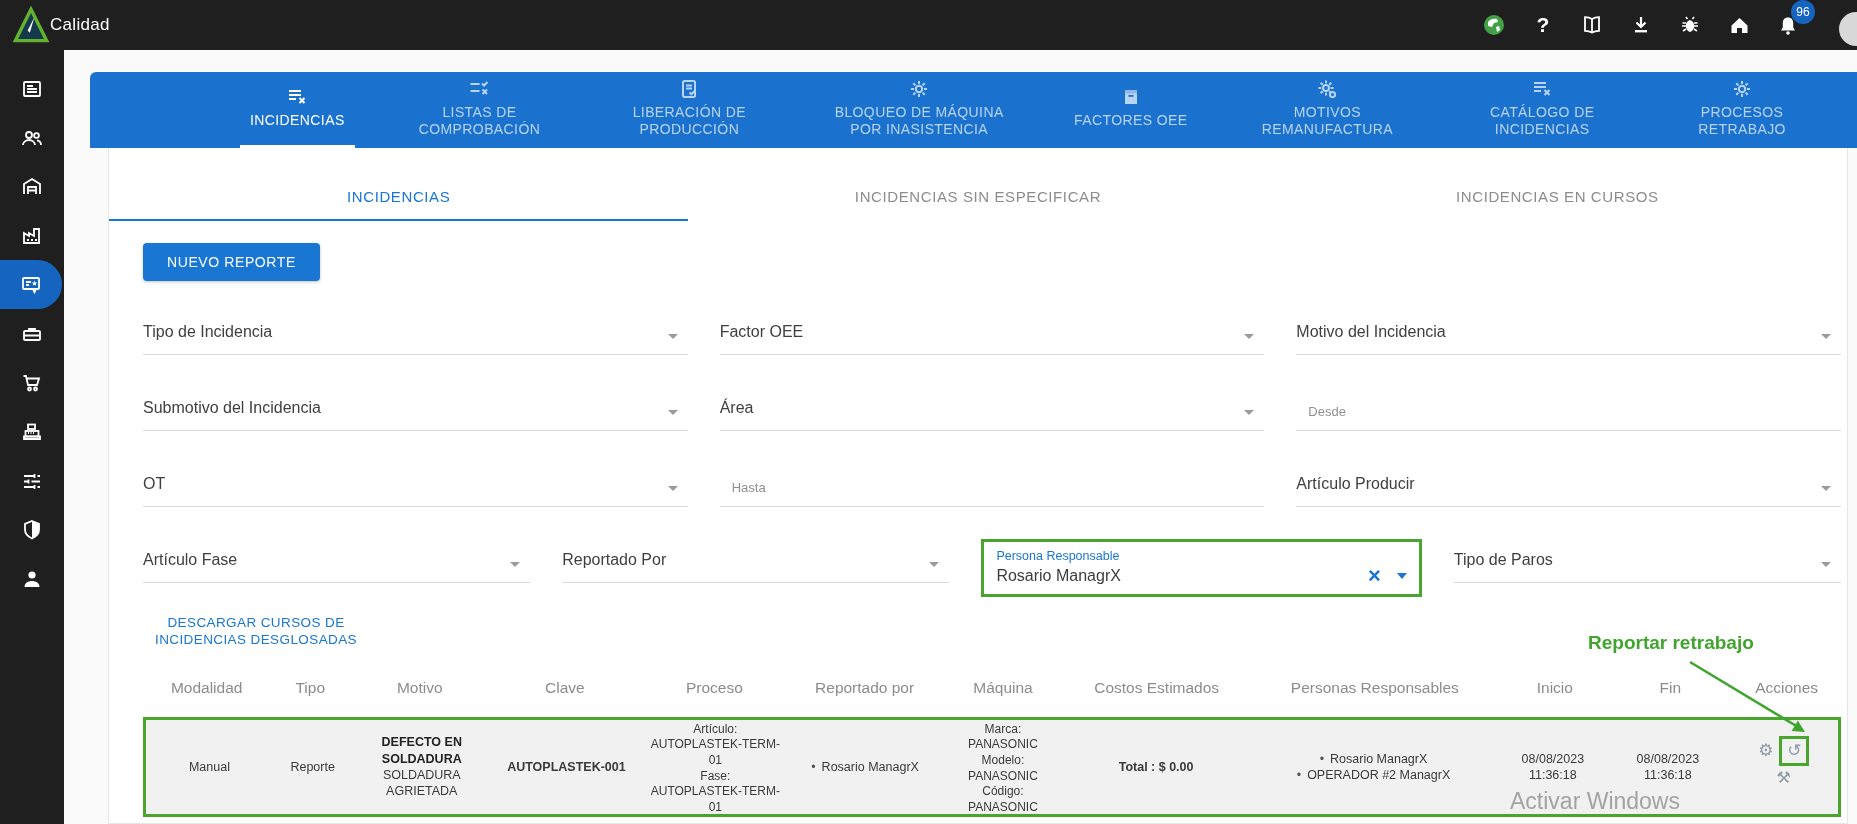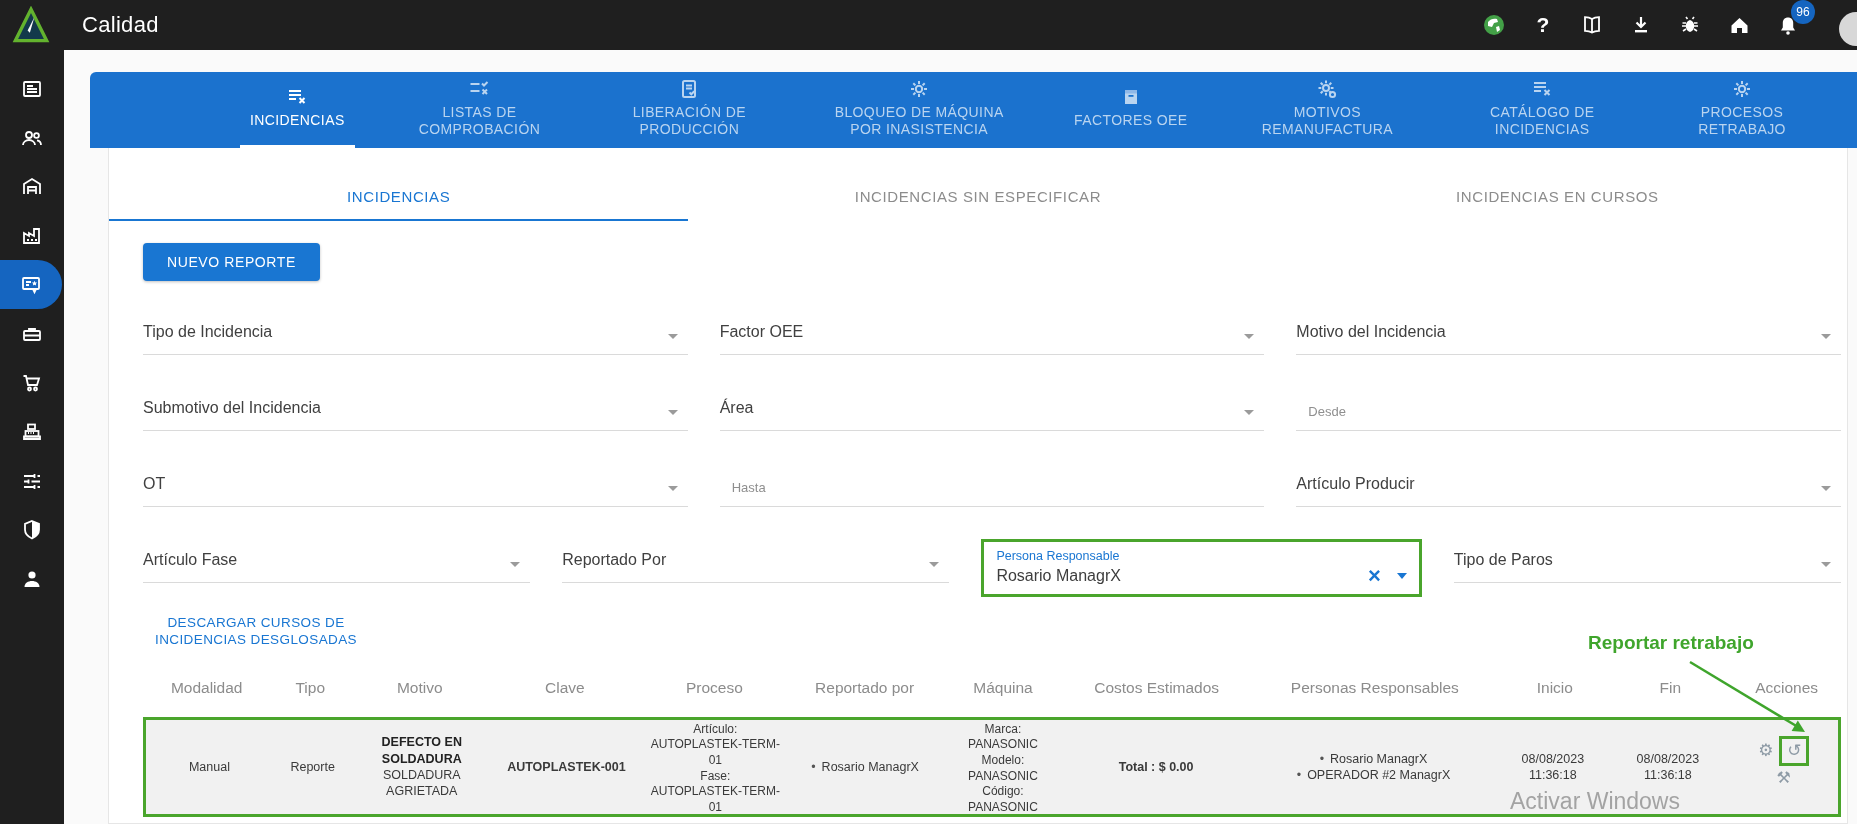--- a/index.html
+++ b/index.html
@@ -3,21 +3,21 @@
 <meta charset="utf-8">
 <style>
   * { margin:0; padding:0; box-sizing:border-box; }
   html,body { width:1857px; height:824px; overflow:hidden; background:#fafafa;
     font-family:"Liberation Sans","DejaVu Sans",sans-serif; }
   body { position:relative; }
 
   
   .topbar { height:50px; background:#1f1f1f; display:flex; align-items:center; position:relative; z-index:5; }
   .logo { margin-left:12px; width:38px; height:38px; flex:0 0 auto; }
-  .app-title { color:#fff; font-size:22px; margin-left:32px; letter-spacing:.3px; }
+  .app-title { color:#fff; font-size:17px; letter-spacing:.3px; }
   .topbar-right { margin-left:auto; display:flex; align-items:center; gap:27px; padding-right:58px; }
   .tb-icon { width:22px; height:22px; display:flex; align-items:center; justify-content:center; position:relative; cursor:pointer; }
   .tb-icon svg { display:block; }
   .help-glyph { color:#fff; font-size:21px; font-weight:bold; }
   .bell-badge { position:absolute; top:-14px; right:-16px; background:#1565c0; color:#fff;
     font-size:12px; min-width:24px; height:24px; border-radius:12px; display:flex;
     align-items:center; justify-content:center; padding:0 4px; }
   .avatar-partial { position:absolute; right:-16px; top:12px; width:34px; height:34px;
     border-radius:50%; background:#d8d8d8; }
 

